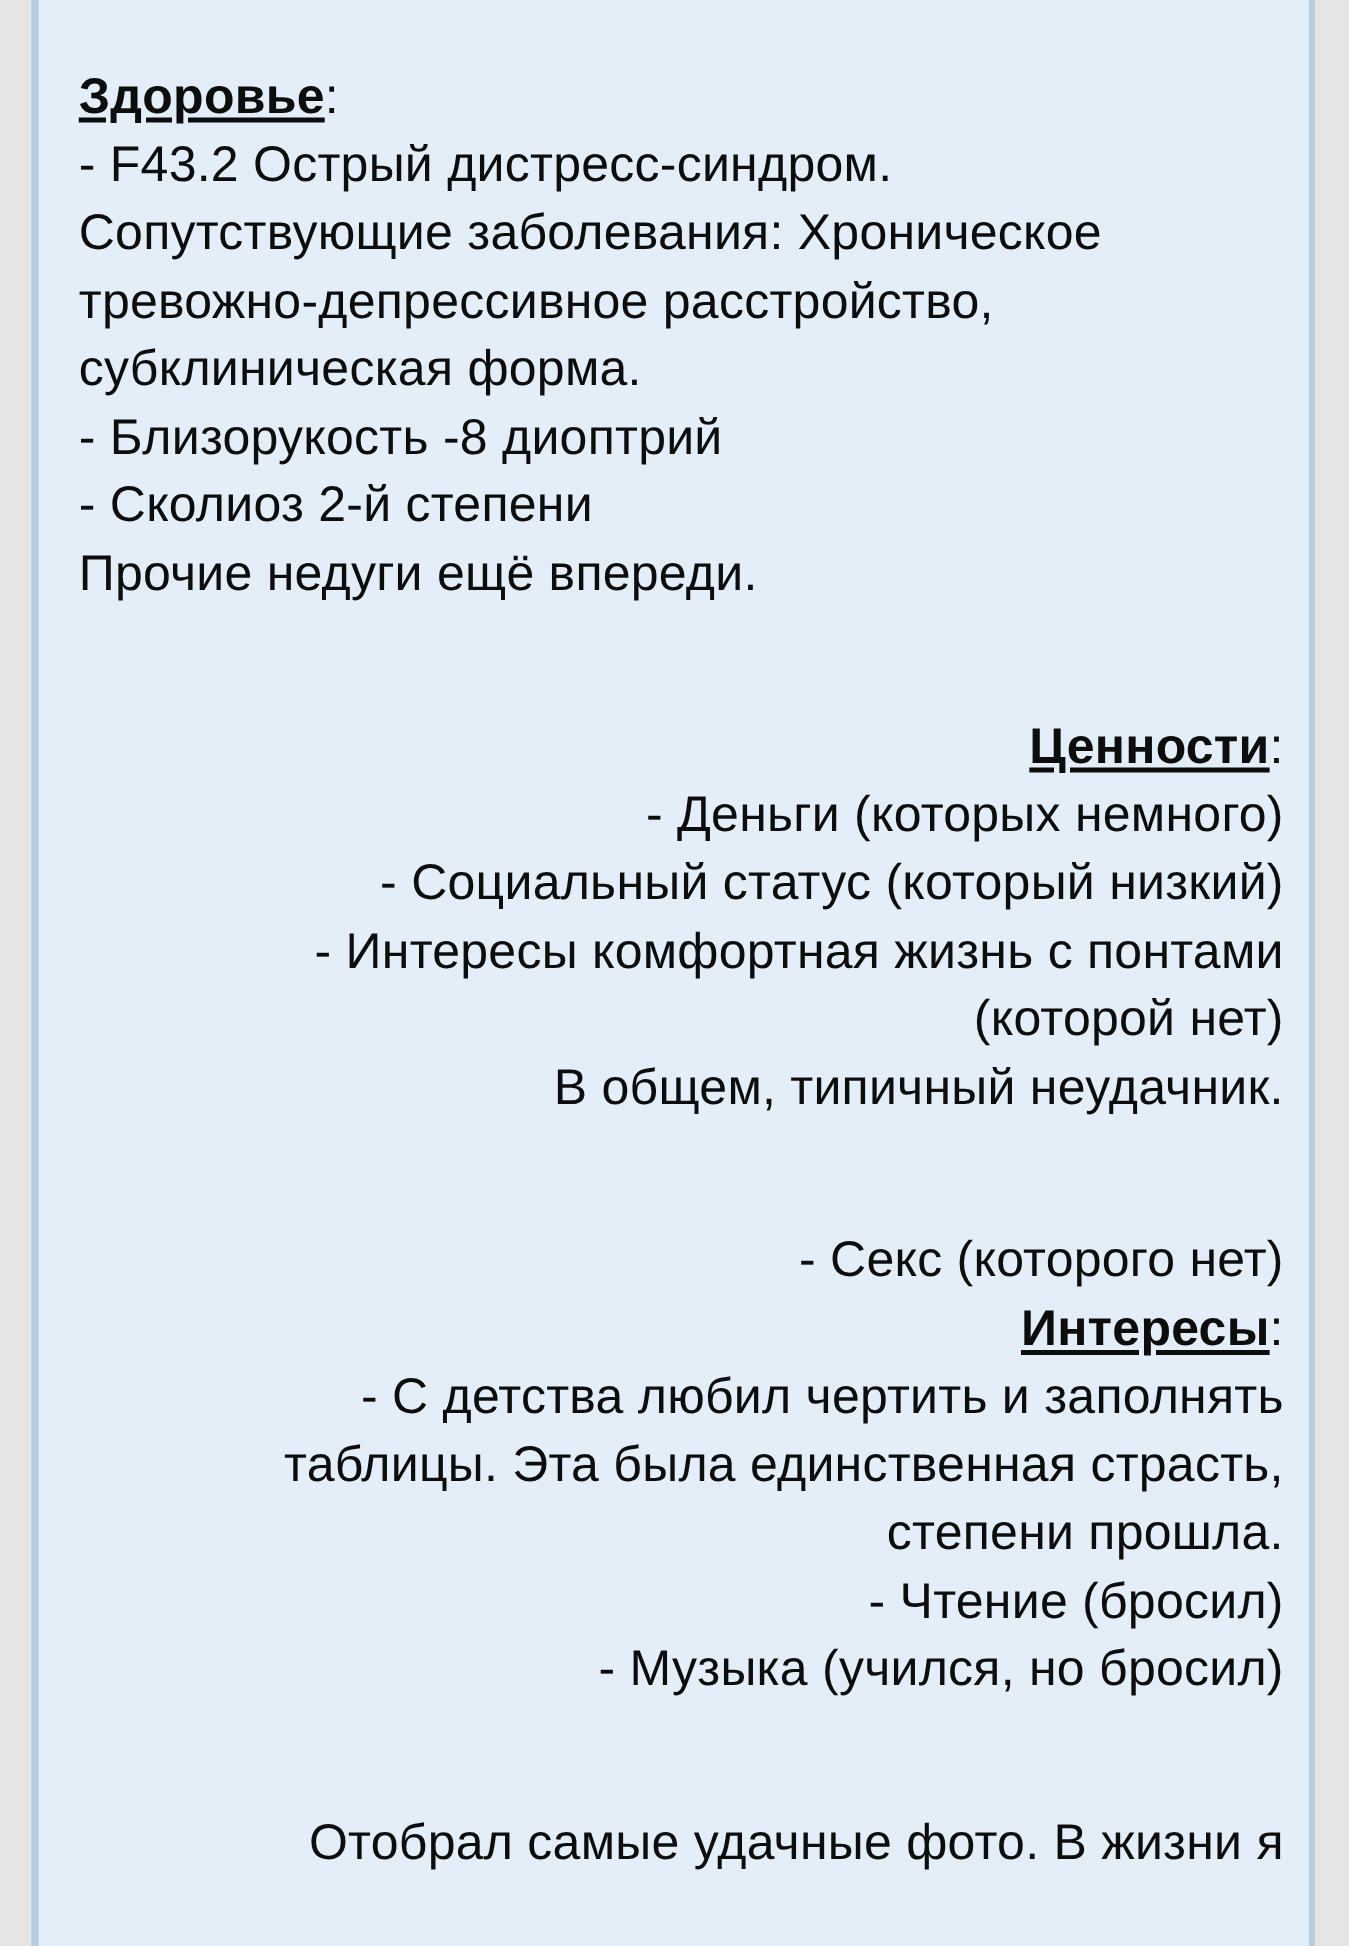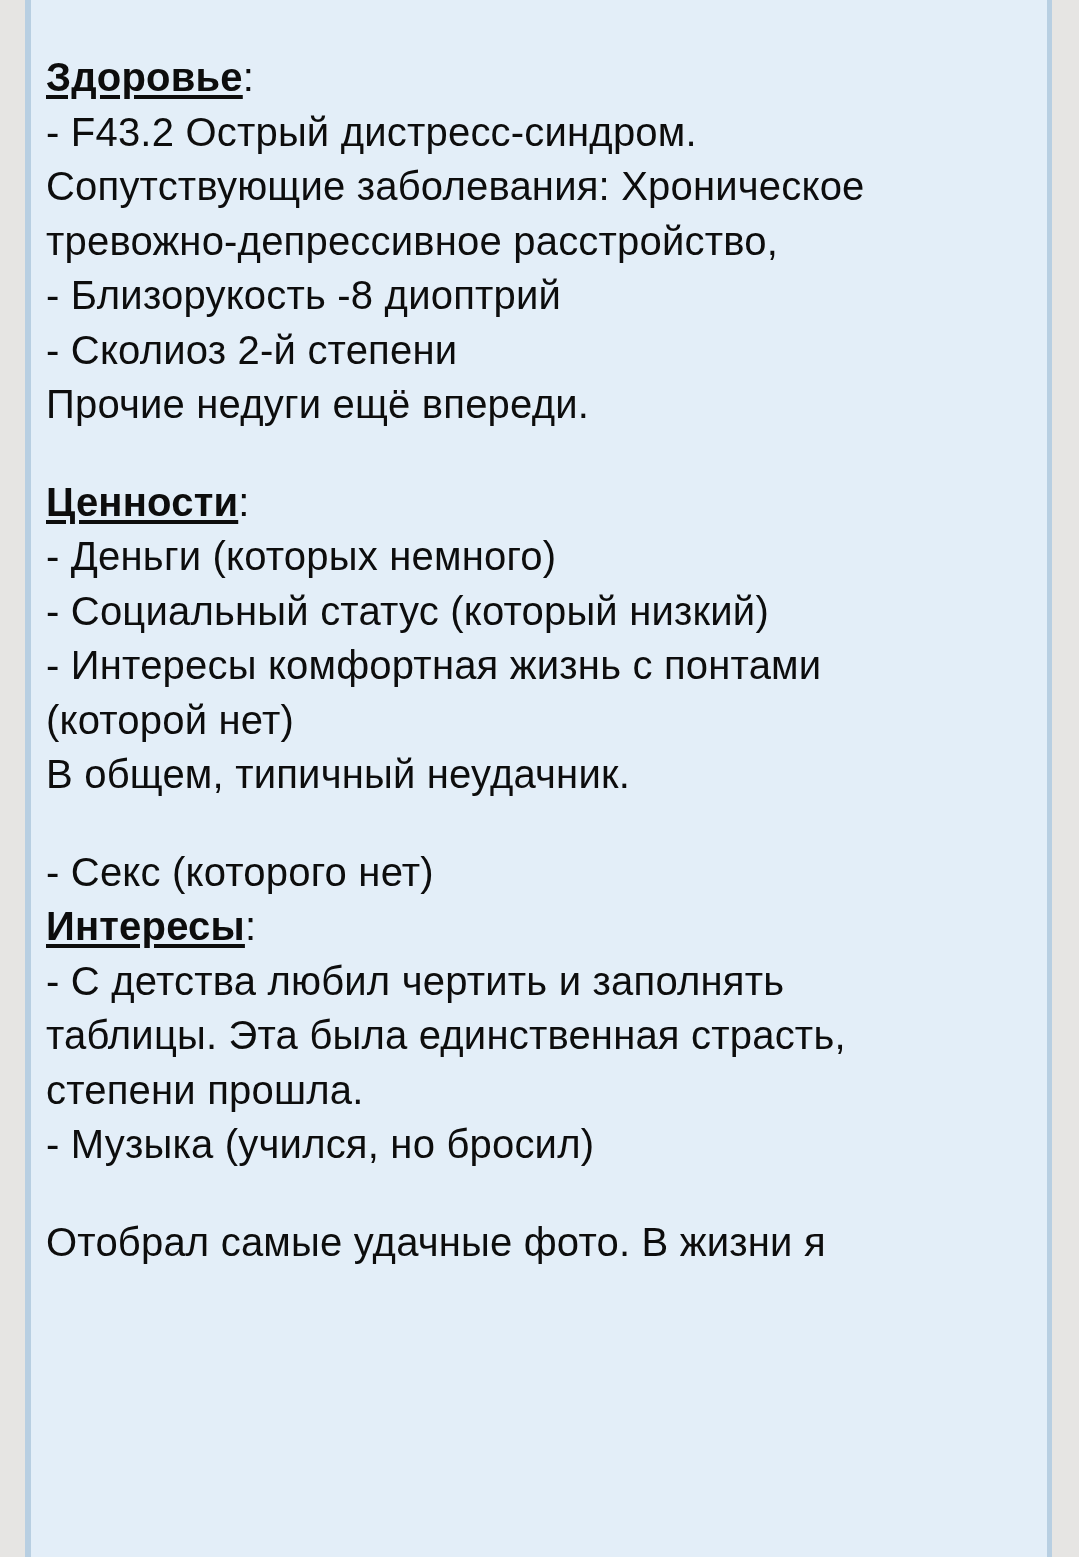--- a/index.html
+++ b/index.html
@@ -26,27 +26,27 @@
     position: absolute;
     left: 25px;
     top: 0;
     width: 1027px;
     height: 1557px;
     background: var(--content-bg);
     border-left: 6px solid var(--border-col);
     border-right: 5px solid var(--border-col);
   }
   .profile-text {
-    padding: 50px 20px 20px 15px;
+    padding: 50px 20px 20px 32px;
     color: var(--text-col);
     font-size: 40px;
     line-height: 54.5px;
     letter-spacing: 0.2px;
   }
-  .section + .section { margin-top: 43px; }
+  .section + .section { margin-top: 84px; text-align: right; }
   .line {
     white-space: nowrap;
     height: 54.5px;
   }
   .heading {
     font-weight: bold;
     text-decoration: underline;
     text-decoration-thickness: 4px;
     text-underline-offset: 4px;
   }
@@ -55,38 +55,40 @@
 <body>
 
 <div class="page">
   <div class="quote-block">
     <div class="profile-text">
         <div class="section">
           <div class="line"><span class="heading">Здоровье</span><span>:</span></div>
           <div class="line">- F43.2 Острый дистресс-синдром.</div>
           <div class="line">Сопутствующие заболевания: Хроническое</div>
           <div class="line">тревожно-депрессивное расстройство,</div>
+          <div class="line">субклиническая форма.</div>
           <div class="line">- Близорукость -8 диоптрий</div>
           <div class="line">- Сколиоз 2-й степени</div>
           <div class="line">Прочие недуги ещё впереди.</div>
         </div>
         <div class="section">
           <div class="line"><span class="heading">Ценности</span><span>:</span></div>
           <div class="line">- Деньги (которых немного)</div>
           <div class="line">- Социальный статус (который низкий)</div>
           <div class="line">- Интересы комфортная жизнь с понтами</div>
           <div class="line">(которой нет)</div>
           <div class="line">В общем, типичный неудачник.</div>
         </div>
         <div class="section">
           <div class="line">- Секс (которого нет)</div>
           <div class="line"><span class="heading">Интересы</span><span>:</span></div>
           <div class="line">- С детства любил чертить и заполнять</div>
           <div class="line">таблицы. Эта была единственная страсть,</div>
           <div class="line">степени прошла.</div>
+          <div class="line">- Чтение (бросил)</div>
           <div class="line">- Музыка (учился, но бросил)</div>
         </div>
         <div class="section">
           <div class="line">Отобрал самые удачные фото. В жизни я</div>
         </div>
       </div>
   </div>
 </div>
 
 </body></html>

